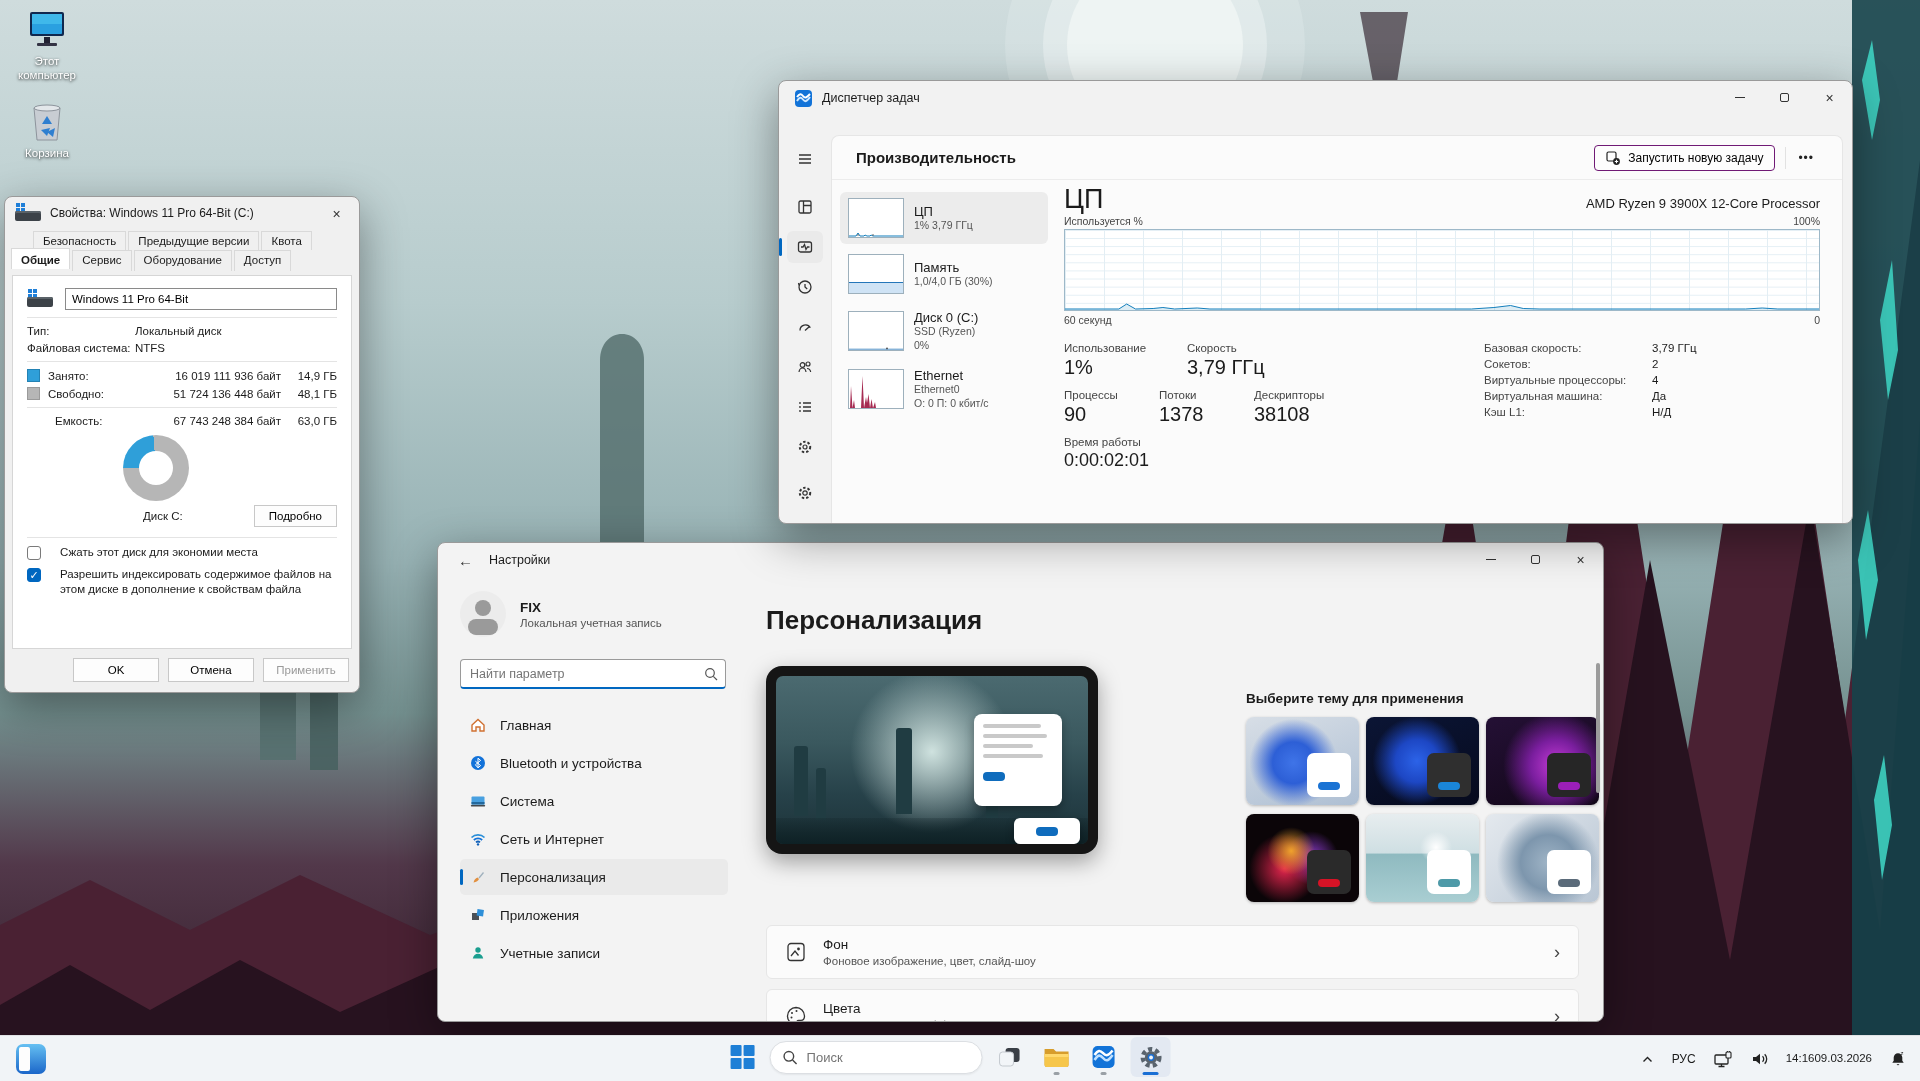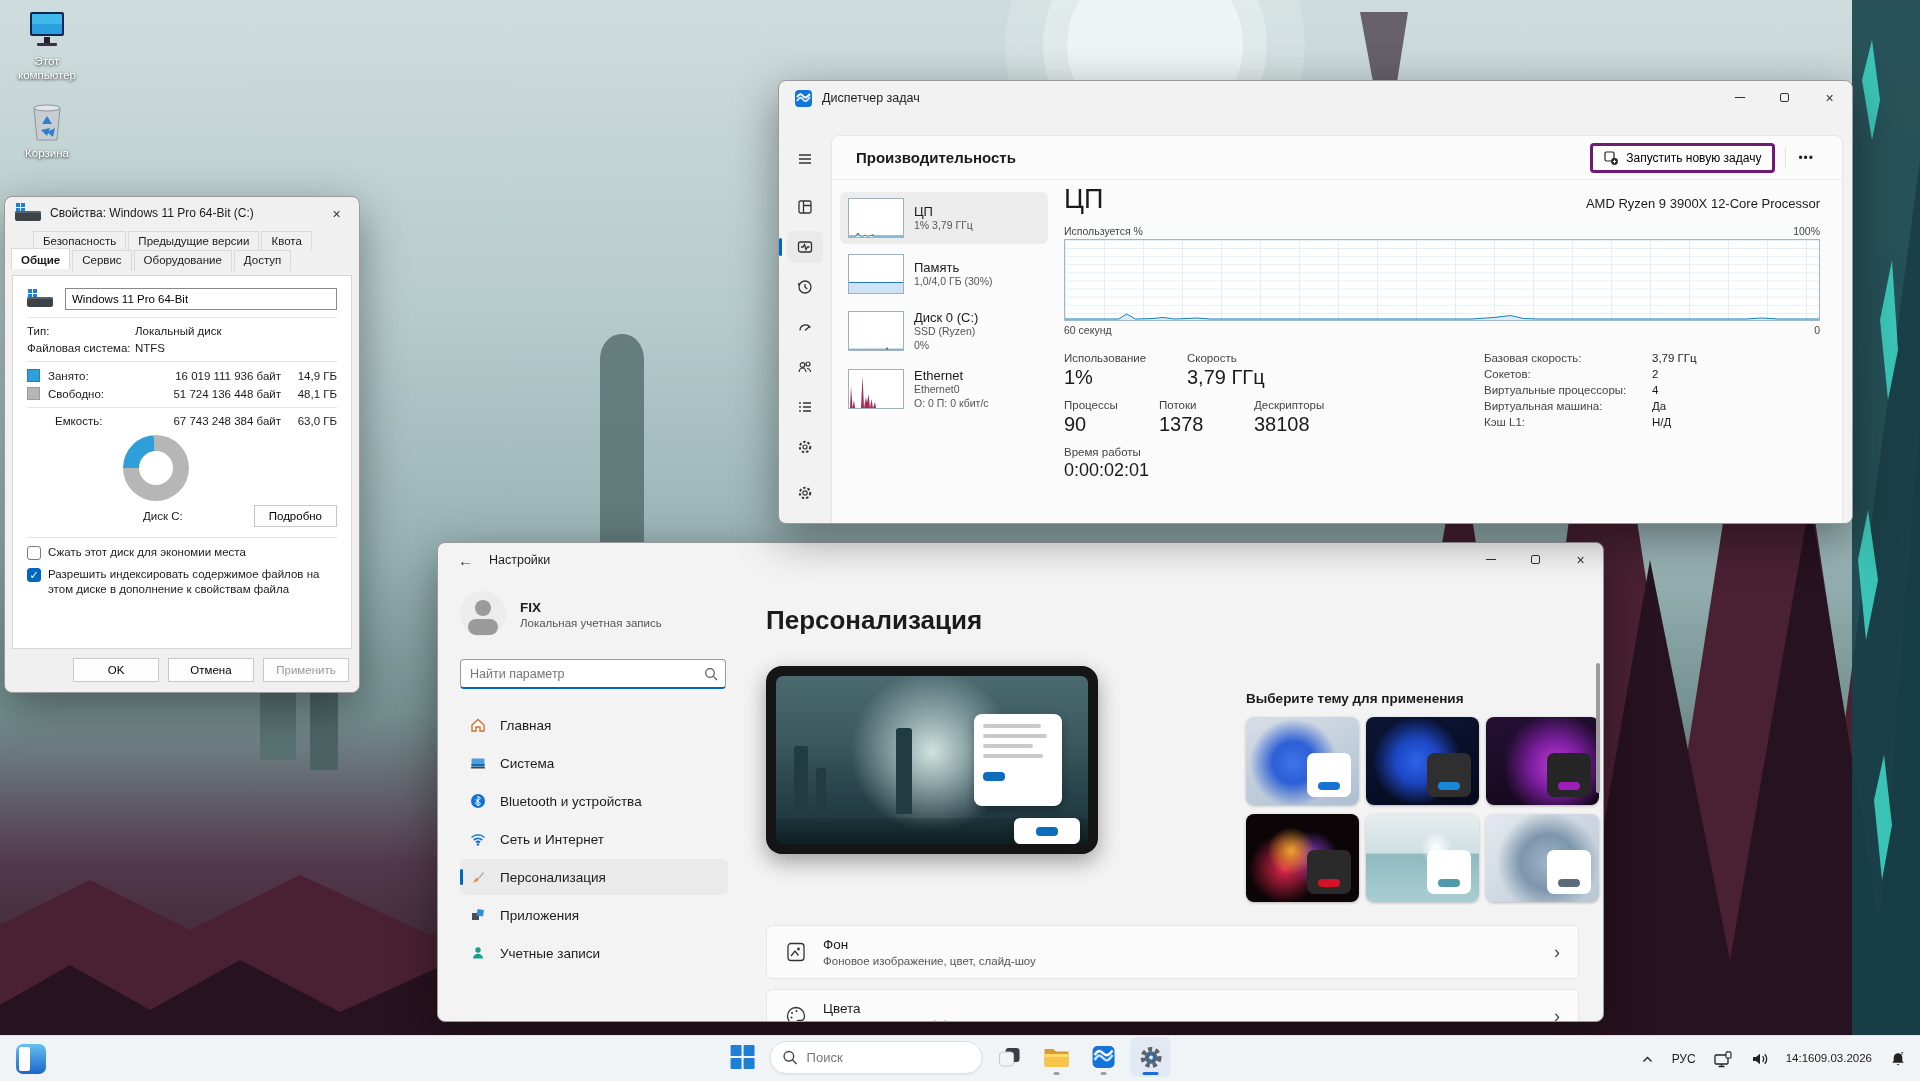--- a/index.html
+++ b/index.html
@@ -39,54 +39,54 @@
   .kv{display:flex;margin:6px 0}
   .kv .k{width:108px}
   .legend-row{display:flex;align-items:center;margin:5px 0}
   .sq{width:13px;height:13px;margin-right:8px;flex:none}
   .legend-row .k{width:87px}
   .bytes{flex:1;text-align:right}
   .gb{width:56px;text-align:right}
   .donut{width:66px;height:66px;border-radius:50%;background:conic-gradient(from 270deg,#2f9fd9 0 23.7%,#b6b6b6 0);position:relative;margin:8px auto 4px 96px}
   .donut::after{content:"";position:absolute;inset:16px;background:#fff;border-radius:50%}
   .btn{background:#fdfdfd;border:1px solid #c8c8c8;border-radius:0;font-size:11.5px;padding:4px 14px;font-family:inherit}
-  .chk{display:flex;gap:7px;margin:7px 0;line-height:1.3}
+  .chk{display:flex;gap:19px;margin:7px 0;line-height:1.3}
   .box{width:14px;height:14px;border:1px solid #7a7a7a;border-radius:3px;background:#fff;flex:none;margin-top:1px}
   .box.checked{background:#0067c0;border-color:#0067c0;color:#fff;font-size:11px;display:flex;align-items:center;justify-content:center}
   .dlg-btns{position:absolute;right:10px;bottom:10px;display:flex;gap:9px}
   .dlg-btns .btn{width:86px;padding:5px 0;text-align:center}
   .btn.disabled{color:#9a9a9a}
   .drive-ico{position:relative;width:26px;height:20px;flex:none}
   .drive-ico .body{position:absolute;left:0;bottom:2px;width:26px;height:10px;background:#3c4248;border-radius:2px;box-shadow:inset 0 2px 0 #5a6268}
   .drive-ico .logo{position:absolute;left:1px;top:0;width:9px;height:9px;display:grid;grid-template-columns:4px 4px;grid-gap:1px}
   .drive-ico .logo i{background:#1f7fd8;display:block;height:4px}
 
   
   #tm{left:778px;top:80px;width:1075px;height:444px;z-index:30;background:#f2f2f2}
   #tm .rail{position:absolute;left:0;top:36px;bottom:0;width:52px;display:flex;flex-direction:column;align-items:center}
   .rail-btn{width:36px;height:32px;display:flex;align-items:center;justify-content:center;border-radius:6px;margin:4px 0;position:relative}
   .rail-btn.sel{background:#eaeaea}
   .rail-btn.sel::before{content:"";position:absolute;left:-8px;top:7px;width:3px;height:18px;border-radius:2px;background:#0067c0}
   .tm-card{position:absolute;left:52px;top:54px;right:9px;bottom:0;background:#fbfbfb;border:1px solid #e6e6e6;border-bottom:none;border-radius:8px 8px 0 0}
   .tm-head{display:flex;align-items:center;height:44px;padding:0 16px 0 24px;border-bottom:1px solid #ececec}
   .tm-head h1{font-size:15px;font-weight:bold}
-  .newtask{margin-left:auto;display:flex;align-items:center;gap:8px;font-size:12px;border:3px solid #701a75;border-radius:4px;background:#fdfdfd;padding:5px 11px;font-family:inherit}
+  .newtask{margin-left:auto;display:flex;align-items:center;gap:8px;font-size:12px;border:1px solid #701a75;border-radius:4px;background:#fdfdfd;padding:5px 11px;font-family:inherit}
   .tm-more{font-size:12px;letter-spacing:1px;padding:0 12px;color:#222;border-left:1px solid #e2e2e2;margin-left:10px;height:22px;display:flex;align-items:center}
   .tm-list{position:absolute;left:6px;top:52px;width:212px;bottom:0}
   .tm-item{display:flex;align-items:center;gap:10px;padding:6px 8px;border-radius:6px;margin:4px 2px}
   .tm-item.sel{background:#ececec}
   .thumb{width:56px;height:40px;background:#fff;border:1px solid #9db0bc;flex:none;position:relative;overflow:hidden}
   .tm-item .t{font-size:13px}
   .tm-item .s{font-size:10.5px;color:#555;line-height:1.3}
   .mem-fill{position:absolute;left:0;right:0;bottom:0;height:30%;background:#cfe3f5;border-top:1px solid #2476b9}
   .tm-main{position:absolute;left:232px;right:22px;top:48px;bottom:0}
   .cpu-title-row{display:flex;align-items:baseline}
   .cpu-title-row .big{font-size:27px}
   .cpu-title-row .proc{margin-left:auto;font-size:13px}
-  .chart-labels{display:flex;font-size:10.5px;color:#444;margin-top:10px}
+  .chart-labels{display:flex;font-size:10.5px;color:#444;}
   .chart-labels .r{margin-left:auto}
   .cpu-chart{height:82px;border:1px solid #9db8c8;background:#fff;position:relative;margin-top:2px;
     background-image:linear-gradient(#e3eef4 1px,transparent 1px),linear-gradient(90deg,#e3eef4 1px,transparent 1px);
     background-size:100% 8.1px,39px 100%}
   .stats{display:flex;margin-top:16px;font-size:11.5px;color:#444}
   .stat-left{width:420px}
   .stat-grid{display:flex;gap:0}
   .stat-cell{margin-right:28px}
   .stat-cell .v{font-size:20px;color:#1b1b1b;margin-top:2px}
   .stat-right{font-size:11.5px}
@@ -552,32 +552,32 @@
     </div>
     <div class="nav">
       <div class="nav-item">
         <svg width="16" height="16" viewBox="0 0 16 16">
             <path d="M2 8l6-5.5L14 8v6h-4v-4H6v4H2z" fill="#fff" stroke="#d07030" stroke-width="1.4"></path>
           </svg>
         <span>Главная</span>
       </div>
       <div class="nav-item">
         <svg width="16" height="16" viewBox="0 0 16 16">
+            <circle cx="8" cy="8" r="7" fill="#1272d9"></circle>
+            <path d="M8 3.2v9.6l2.6-2.2L5.4 6.2M8 12.8 5.4 9.8l5.2-4.4L8 3.2" fill="none" stroke="#fff" stroke-width="1"></path>
+          </svg>
+        <span>Bluetooth и устройства</span>
+      </div>
+      <div class="nav-item">
+        <svg width="16" height="16" viewBox="0 0 16 16">
             <rect x="1.5" y="3.5" width="13" height="8" rx="1" fill="#48a0e0"></rect>
             <rect x="1.5" y="9" width="13" height="2.5" fill="#23689c"></rect>
             <rect x="0.8" y="12" width="14.4" height="1.4" rx=".7" fill="#44484c"></rect>
           </svg>
         <span>Система</span>
-      </div>
-      <div class="nav-item">
-        <svg width="16" height="16" viewBox="0 0 16 16">
-            <circle cx="8" cy="8" r="7" fill="#1272d9"></circle>
-            <path d="M8 3.2v9.6l2.6-2.2L5.4 6.2M8 12.8 5.4 9.8l5.2-4.4L8 3.2" fill="none" stroke="#fff" stroke-width="1"></path>
-          </svg>
-        <span>Bluetooth и устройства</span>
       </div>
       <div class="nav-item">
         <svg width="16" height="16" viewBox="0 0 16 16">
             <path d="M1.5 6.5a9.5 9.5 0 0 1 13 0" fill="none" stroke="#2a8fd8" stroke-width="1.7"></path>
             <path d="M3.8 9a6.2 6.2 0 0 1 8.4 0" fill="none" stroke="#1272d9" stroke-width="1.7"></path>
             <path d="M6 11.4a3 3 0 0 1 4 0" fill="none" stroke="#0f5fb8" stroke-width="1.7"></path>
             <circle cx="8" cy="13.4" r="1.2" fill="#0f5fb8"></circle>
           </svg>
         <span>Сеть и Интернет</span>
       </div>

